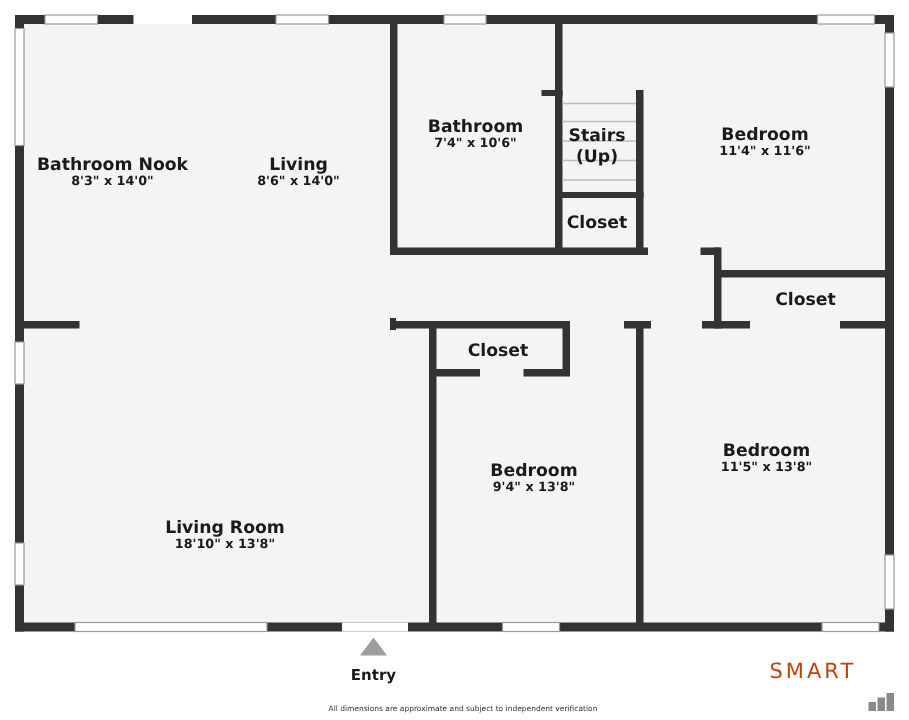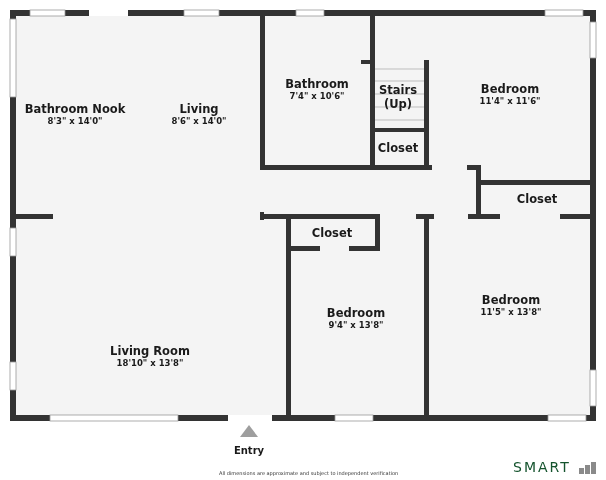--- a/index.html
+++ b/index.html
@@ -9,21 +9,21 @@
   .wall { fill: #333333; }
   .win { fill: #ffffff; stroke: #9a9a9a; stroke-width: 0.8; }
   .door { fill: #ffffff; }
   .stairline { stroke: #bdbdbd; stroke-width: 1; }
   .label { position: absolute; text-align: center; color: #1a1a1a; transform: translateX(-50%); white-space: nowrap; }
   .room-name { font-weight: bold; font-size: 11.5px; line-height: 14px; }
   .room-dim { font-weight: bold; font-size: 8.5px; line-height: 11px; }
   .entry-text { position: absolute; left: 249px; top: 445px; transform: translateX(-50%); font-weight: bold; font-size: 10px; color: #1a1a1a; }
   .entry-arrow { position: absolute; left: 240px; top: 425px; width: 0; height: 0; border-left: 9px solid transparent; border-right: 9px solid transparent; border-bottom: 12px solid #9e9e9e; }
   .disclaimer { position: absolute; left: 219px; top: 470px; font-size: 5px; color: #333; white-space: nowrap; }
-  .brand { position: absolute; left: 513px; top: 459px; font-size: 14px; letter-spacing: 2px; color: #14532d; font-family: "DejaVu Sans", sans-serif; }
+  .brand { position: absolute; left: 513px; top: 440px; font-size: 14px; letter-spacing: 2px; color: #c2410c; font-family: "DejaVu Sans", sans-serif; }
   .brand-bars { position: absolute; left: 579px; top: 462px; display: flex; align-items: flex-end; gap: 1px; }
   .brand-bars span { display: block; width: 5px; background: #8a8a8a; }
 </style>
 </head>
 <body>
 
 <svg id="plan" viewBox="0 0 606 480" xmlns="http://www.w3.org/2000/svg">
 
   <rect class="floor" x="13" y="13" width="579" height="405"></rect>
 

